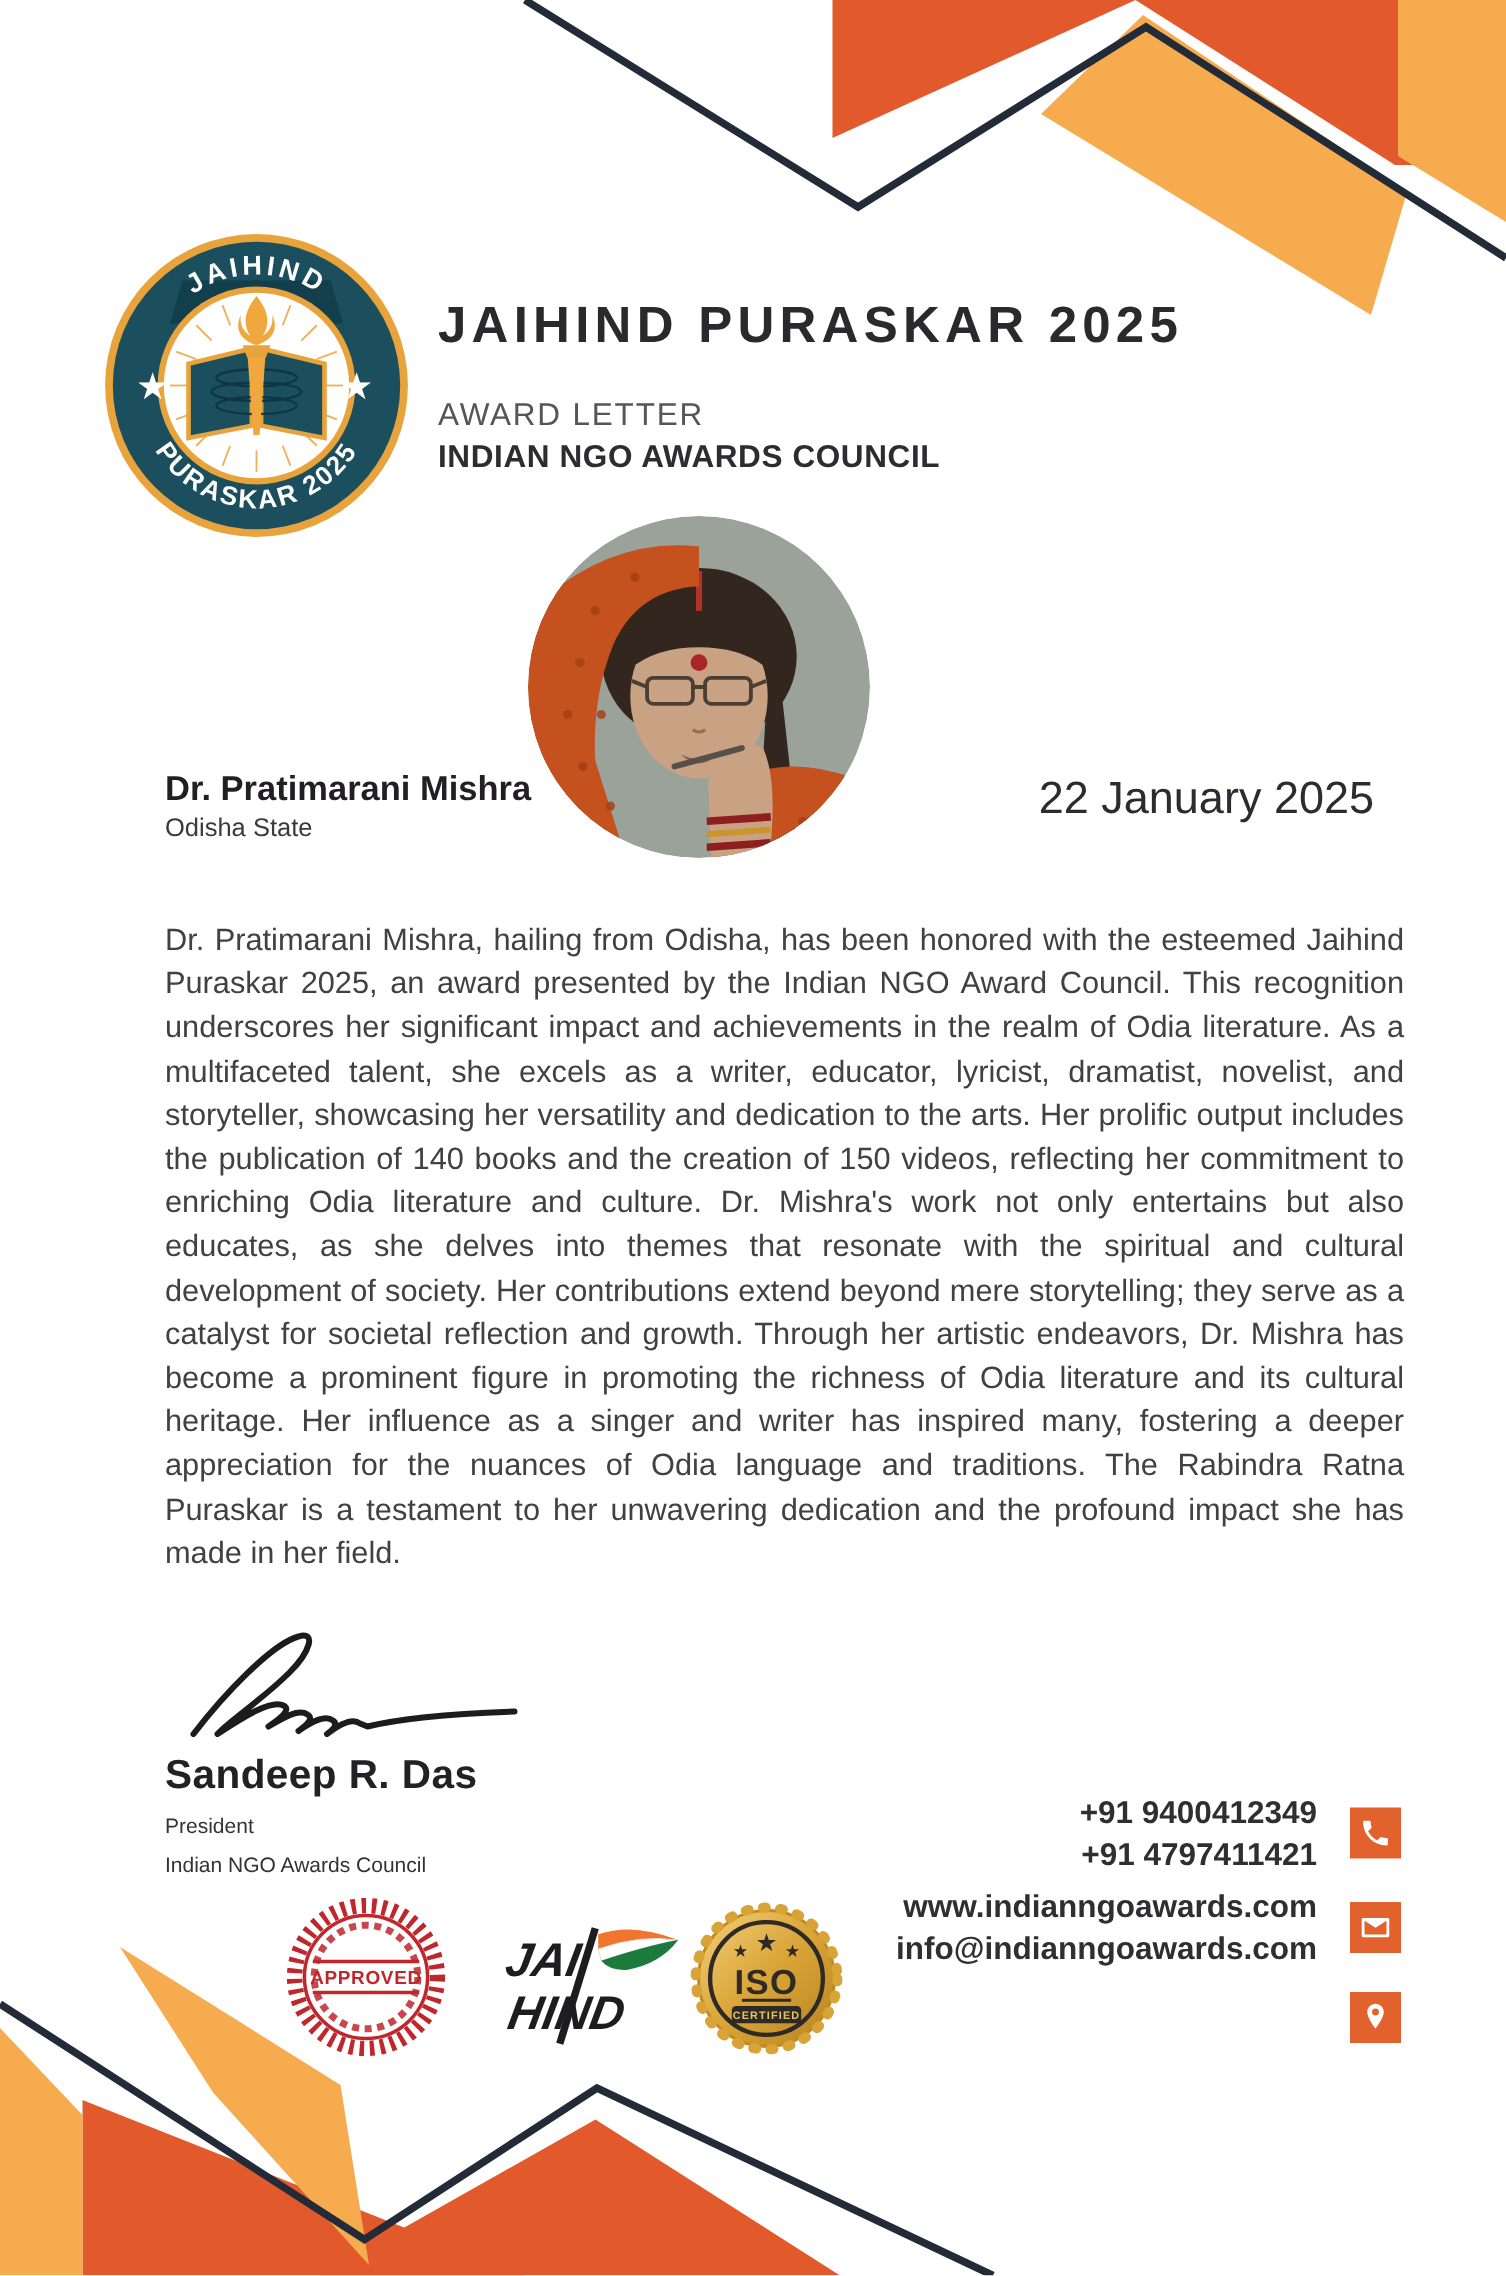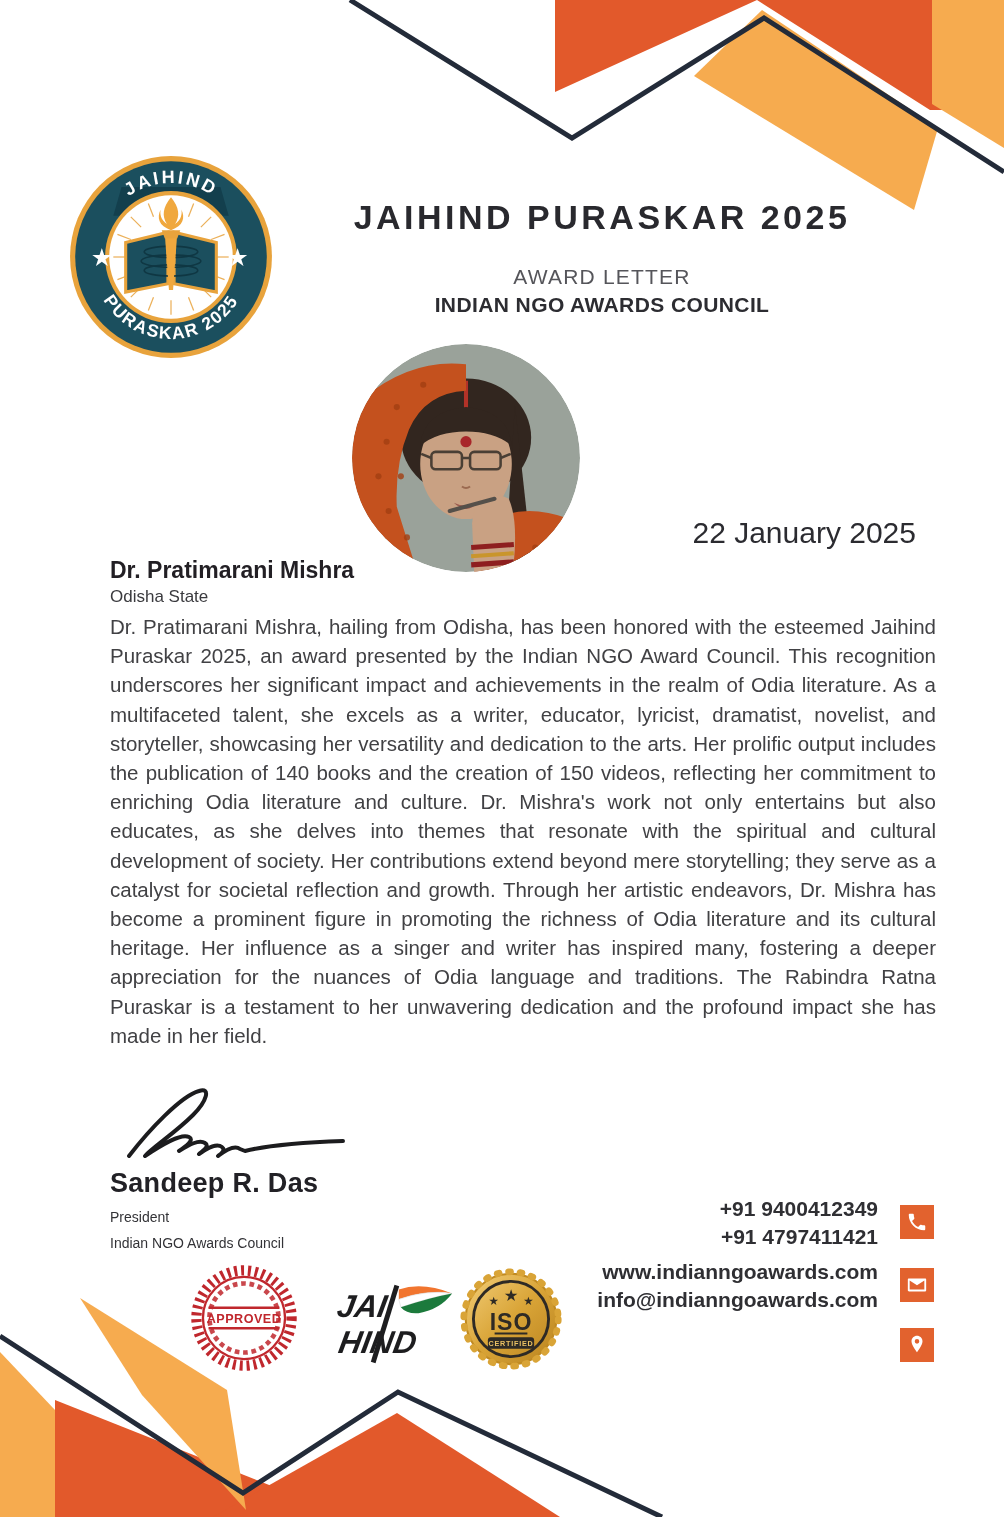--- a/index.html
+++ b/index.html
@@ -2,29 +2,29 @@
 <html><head>
 <meta charset="utf-8">
 <style>
   html,body{margin:0;padding:0;background:#fff;}
   #page{position:relative;width:1004px;height:1517px;background:#ffffff;overflow:hidden;
         font-family:"Liberation Sans",sans-serif;}
   #decor{position:absolute;left:0;top:0;z-index:0;}
   .layer{position:absolute;z-index:1;}
 
   .badge-wrap{left:68px;top:154px;width:206px;height:206px;}
-  .title-block{left:292px;top:198px;width:620px;text-align:center;}
+  .title-block{left:292px;top:198px;width:620px;}
   .main-title{font-size:34px;font-weight:700;letter-spacing:3.5px;color:#29292e;}
   .sub-title{font-size:21px;font-weight:400;letter-spacing:1.2px;color:#55555a;margin-top:28px;}
   .council-title{font-size:21px;font-weight:700;letter-spacing:.4px;color:#2c2c31;margin-top:4px;}
 
   .photo-wrap{left:352px;top:344px;width:228px;height:228px;border-radius:50%;overflow:hidden;}
 
   .recipient{left:110px;top:512px;width:300px;}
-  .recipient-name{font-size:23px;font-weight:700;color:#221f24;margin-top:45px;}
+  .recipient-name{font-size:23px;font-weight:700;color:#221f24;}
   .recipient-region{font-size:17px;color:#3a3a3e;margin-top:3px;}
   .letter-date{left:690px;top:516px;width:226px;text-align:right;font-size:30px;color:#2b2b30;font-weight:500;}
 
   .body-text{left:110px;top:612px;width:826px;font-size:20.5px;line-height:29.2px;
              text-align:justify;color:#414144;}
 
   .signature{left:115px;top:1086px;width:240px;height:78px;}
   .sig-name{left:110px;top:1168px;font-size:27px;font-weight:700;color:#222126;letter-spacing:.3px;}
   .sig-title{left:110px;top:1204px;font-size:14px;color:#333337;line-height:26px;}
 

